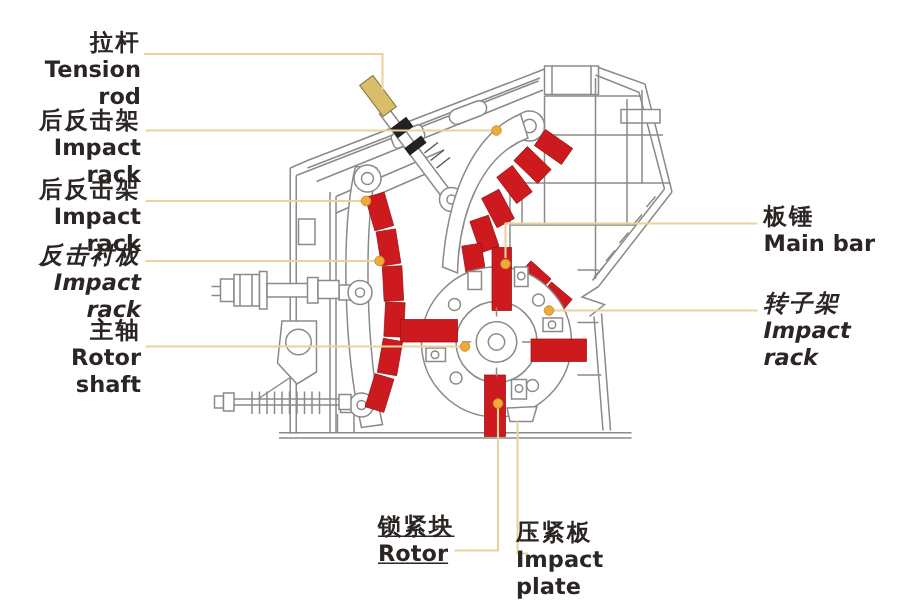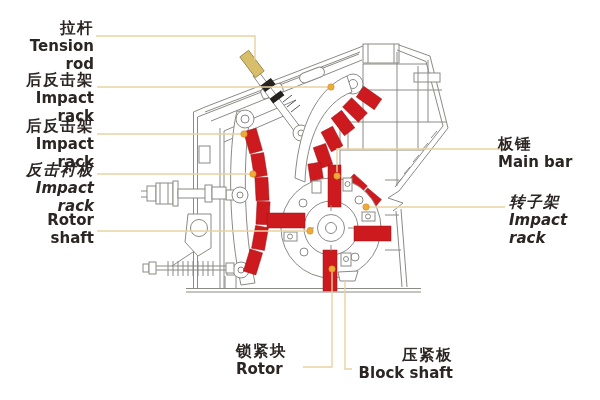--- a/index.html
+++ b/index.html
@@ -203,34 +203,35 @@
   </div>
   <div class="lbl rt" style="left:0;top:117px;width:94px;">
     <span class="cn">后反击架</span>
     <span class="en">Impact rack</span>
   </div>
   <div class="lbl rt" style="left:0;top:161px;width:94px;font-style:italic;">
     <span class="cn">反击衬板</span>
     <span class="en">Impact rack</span>
   </div>
   <div class="lbl rt" style="left:0;top:211px;width:94px;">
+    <span class="cn">主轴</span>
     <span class="en">Rotor shaft</span>
   </div>
 
-  <div class="lbl" style="left:498px;top:135px;width:90px;">
+  <div class="lbl" style="left:509px;top:135px;width:90px;">
     <span class="cn">板锤</span>
     <span class="en">Main bar</span>
   </div>
   <div class="lbl" style="left:509px;top:193px;width:90px;font-style:italic;">
     <span class="cn">转子架</span>
     <span class="en">Impact rack</span>
   </div>
 
-  <div class="lbl" style="left:236px;top:342px;width:60px;">
+  <div class="lbl" style="left:252px;top:342px;width:60px;text-decoration:underline;">
     <span class="cn">锁紧块</span>
     <span class="en">Rotor</span>
   </div>
-  <div class="lbl" style="left:358px;top:346px;width:95px;text-align:right;">
+  <div class="lbl" style="left:344px;top:346px;width:95px;">
     <span class="cn">压紧板</span>
-    <span class="en">Block shaft</span>
+    <span class="en">Impact plate</span>
   </div>
 
 </div>
 
 </body></html>

